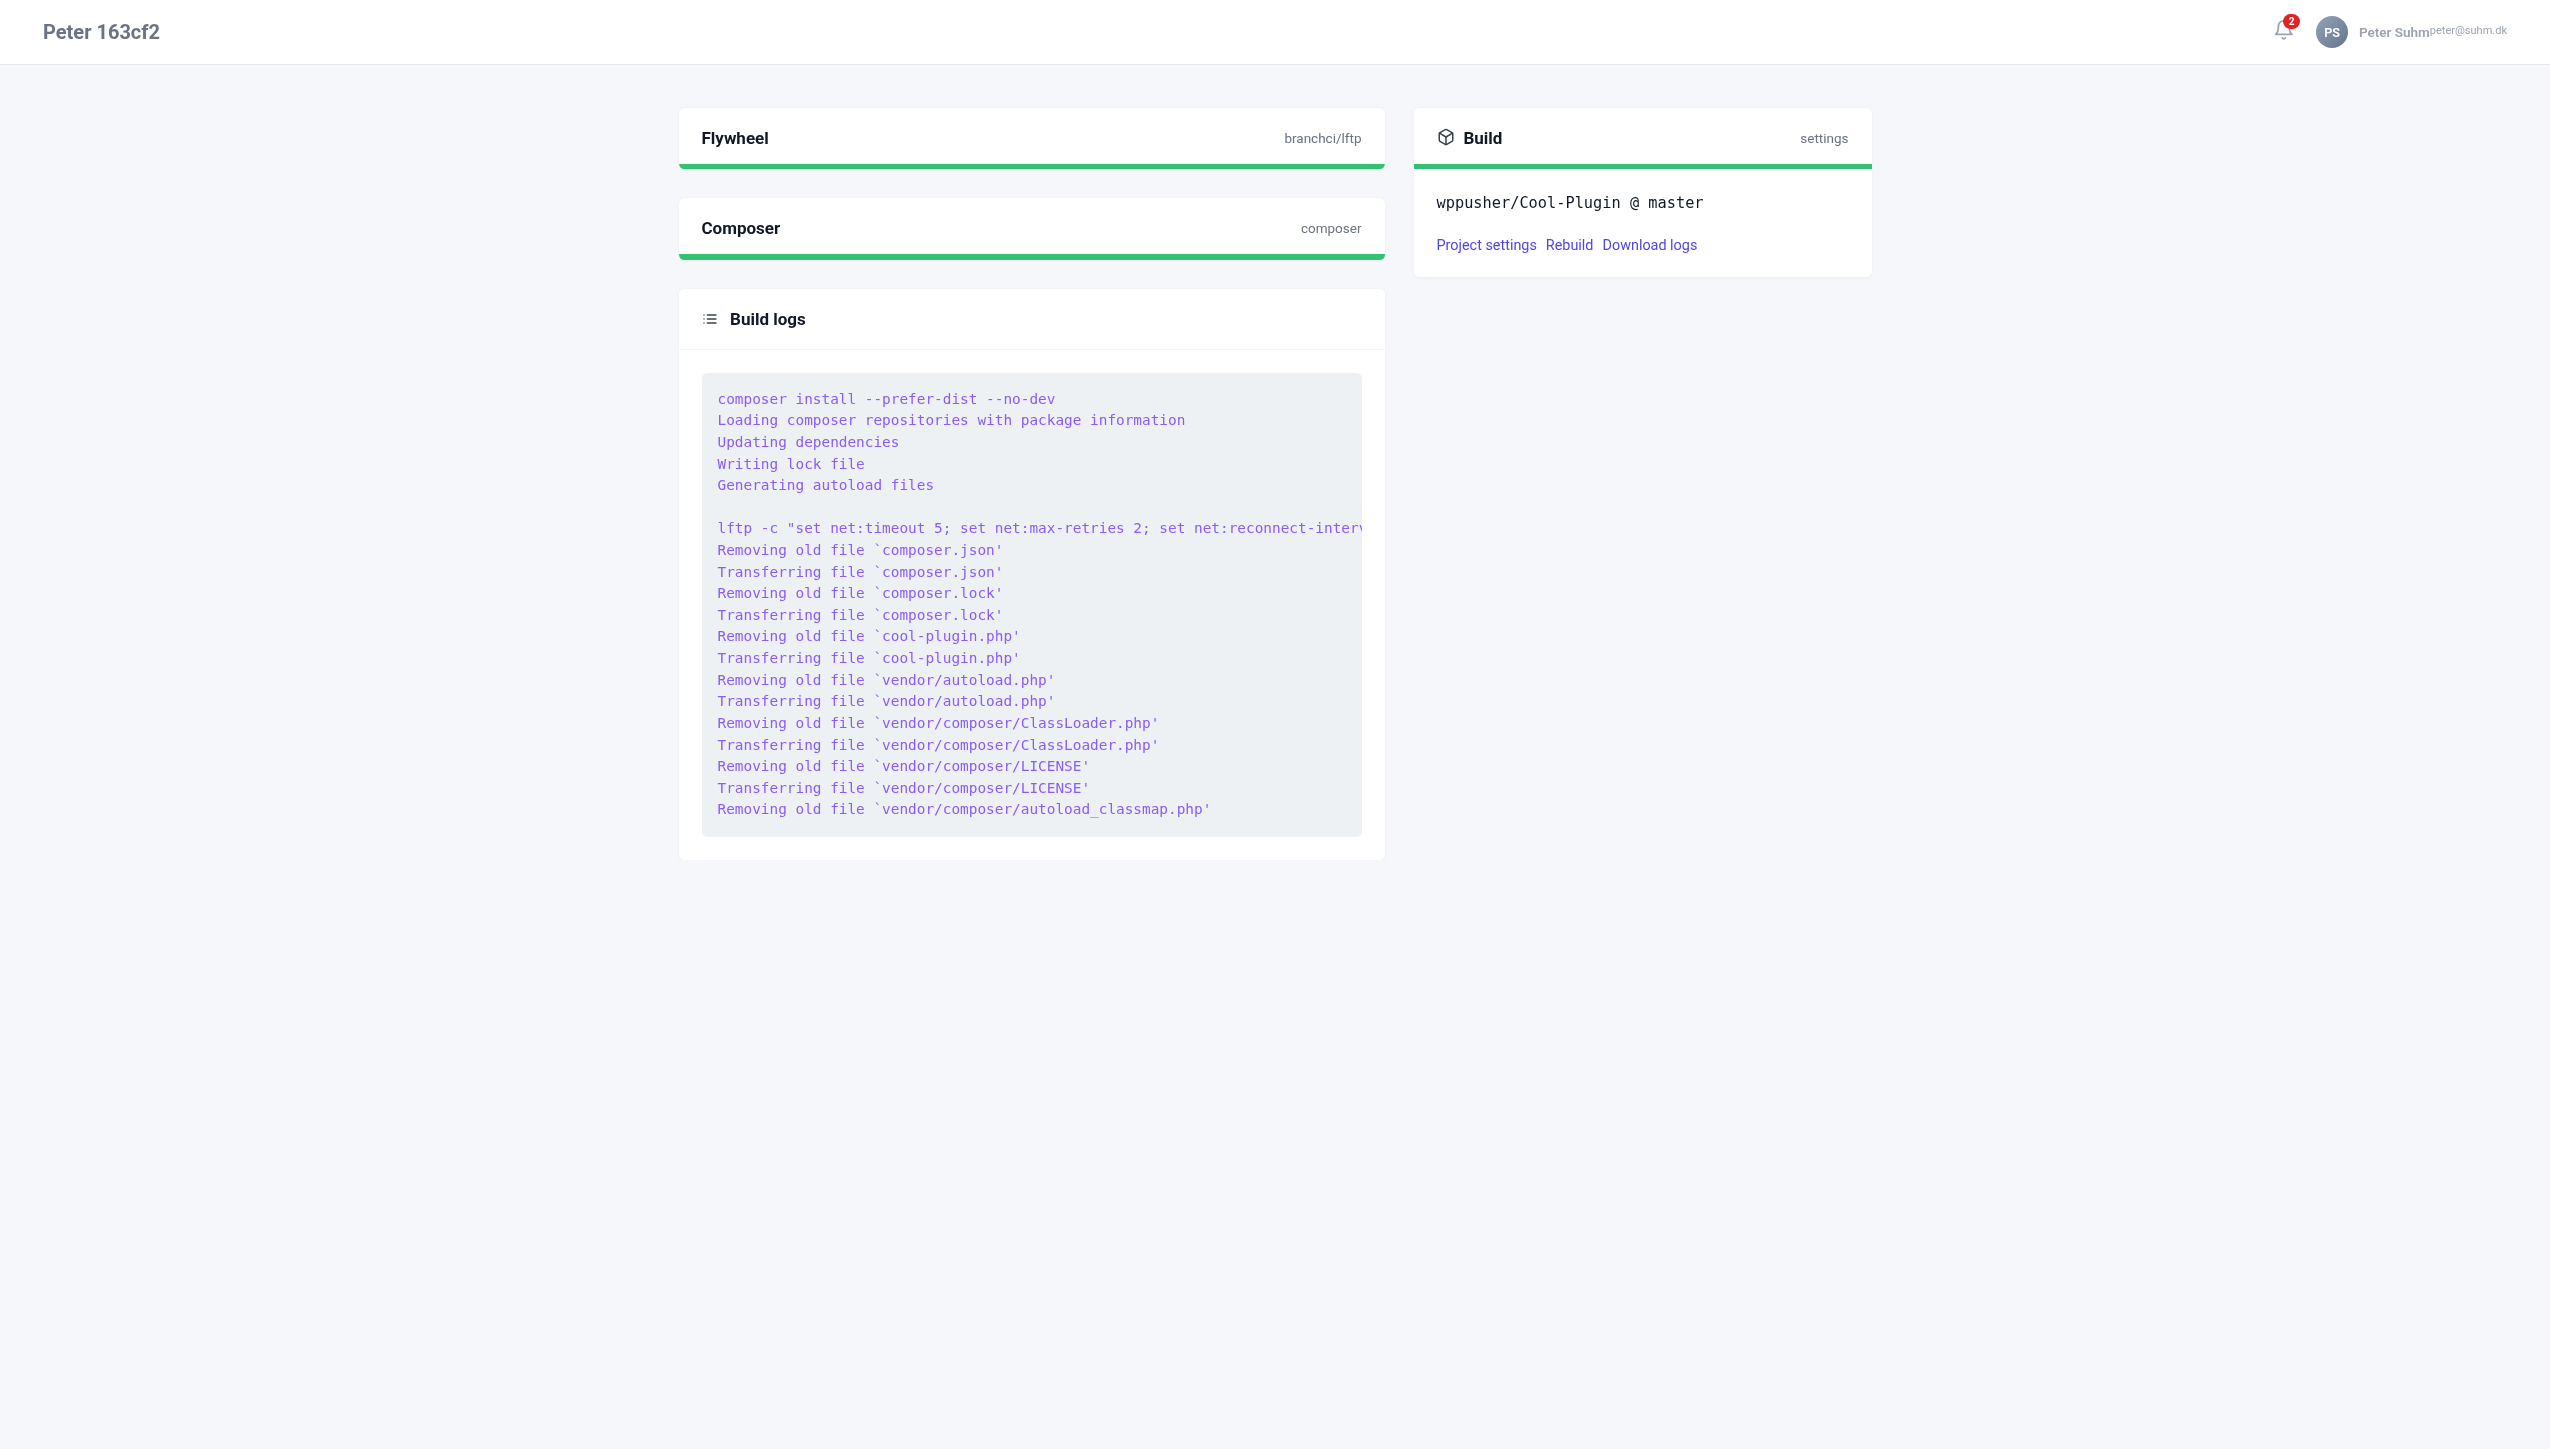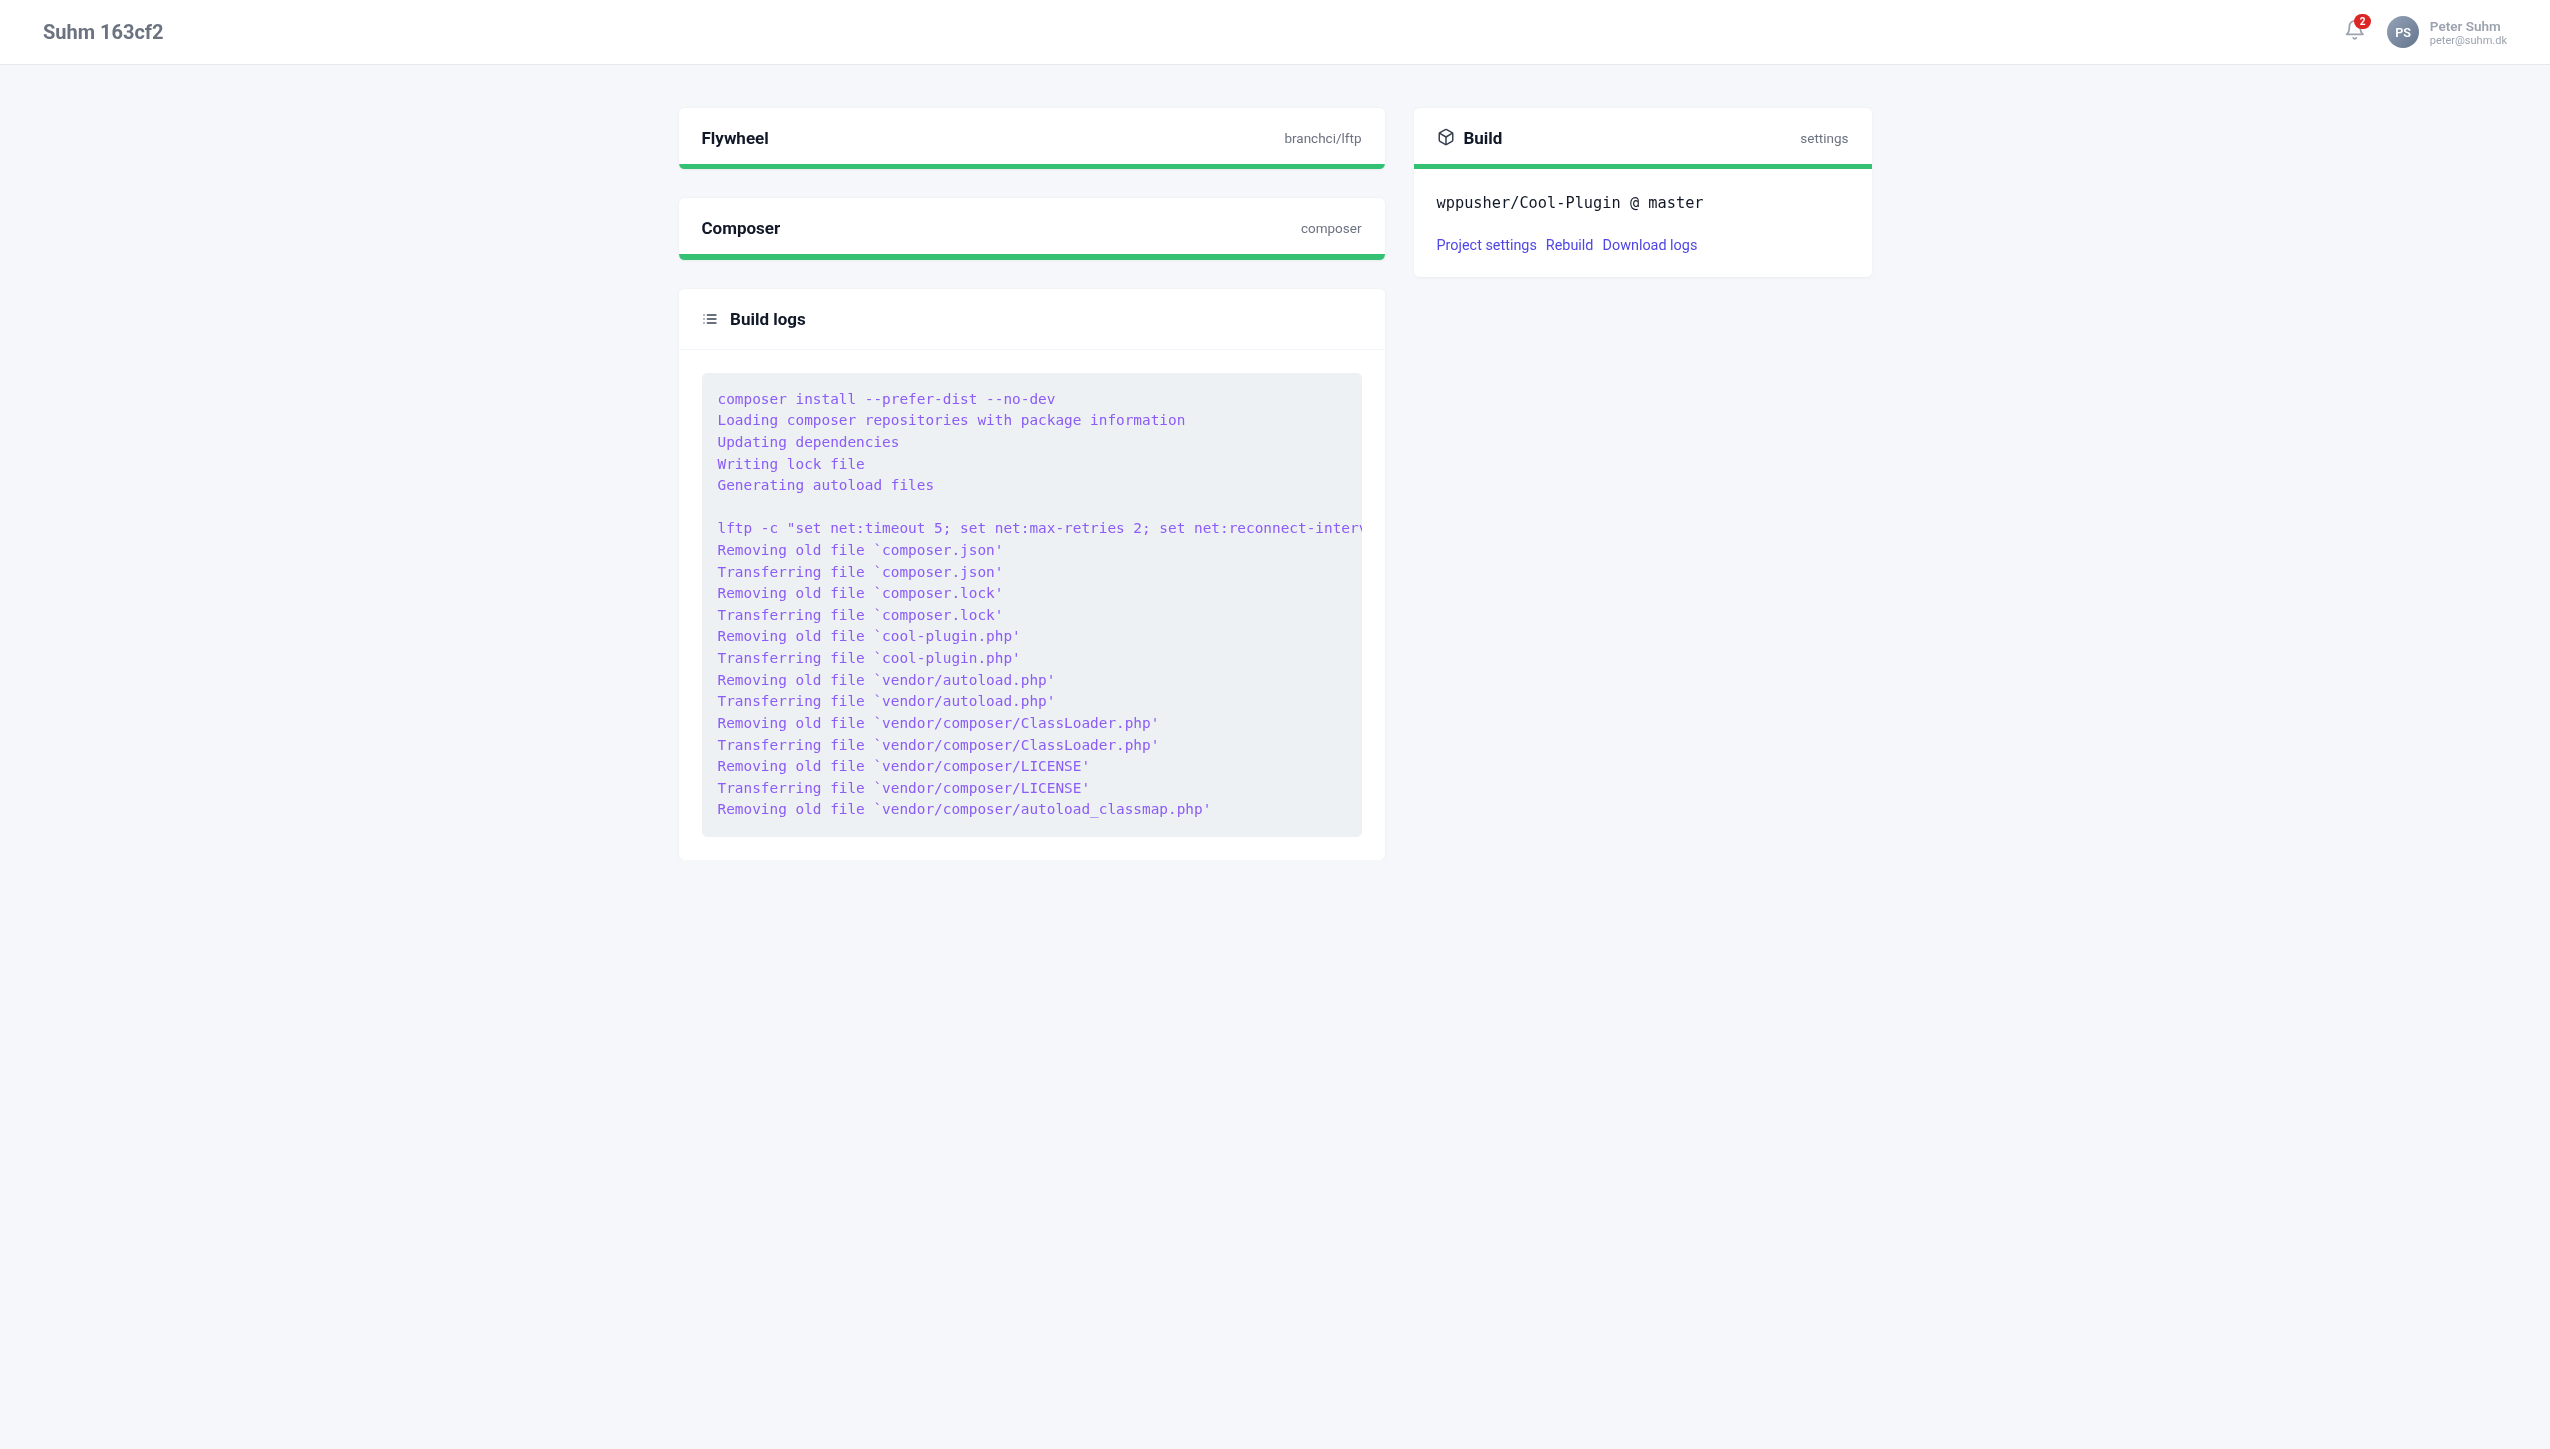--- a/index.html
+++ b/index.html
@@ -54,21 +54,21 @@
       height: 32px;
       border-radius: 50%;
       background: linear-gradient(135deg, #94a3b8 0%, #64748b 100%);
       display: flex;
       align-items: center;
       justify-content: center;
       color: #fff;
       font-weight: 600;
       font-size: 12.6px;
     }
-    .user-text { display: flex; flex-direction: column; }
+    .user-text { display: flex; }
     .user-name { font-size: 13.5px; font-weight: 600; color: #9ca3af; }
     .user-email { font-size: 11px; color: #9ca3af; }
 
     .content {
       max-width: 1279px;
       margin: 0 auto;
       padding: 43px 43px 0 43px;
       display: flex;
       gap: 29px;
       align-items: flex-start;
@@ -139,21 +139,21 @@
       color: #4f46e5;
       font-size: 14.4px;
       text-decoration: none;
       cursor: pointer;
     }
   </style>
 </head>
 <body>
 
 <div class="topbar">
-  <div class="page-title">Suhm 163cf2</div>
+  <div class="page-title">Peter 163cf2</div>
   <div class="topbar-right">
     <div class="bell-wrap">
       <svg class="bell-icon" viewBox="0 0 24 24" fill="none" stroke="currentColor" stroke-width="2" stroke-linecap="round" stroke-linejoin="round">
         <path d="M6 8a6 6 0 0 1 12 0c0 7 3 9 3 9H3s3-2 3-9"></path>
         <path d="M10.3 21a1.94 1.94 0 0 0 3.4 0"></path>
       </svg>
       <span class="badge">2</span>
     </div>
     <div class="user-block">
       <div class="avatar">PS</div>

